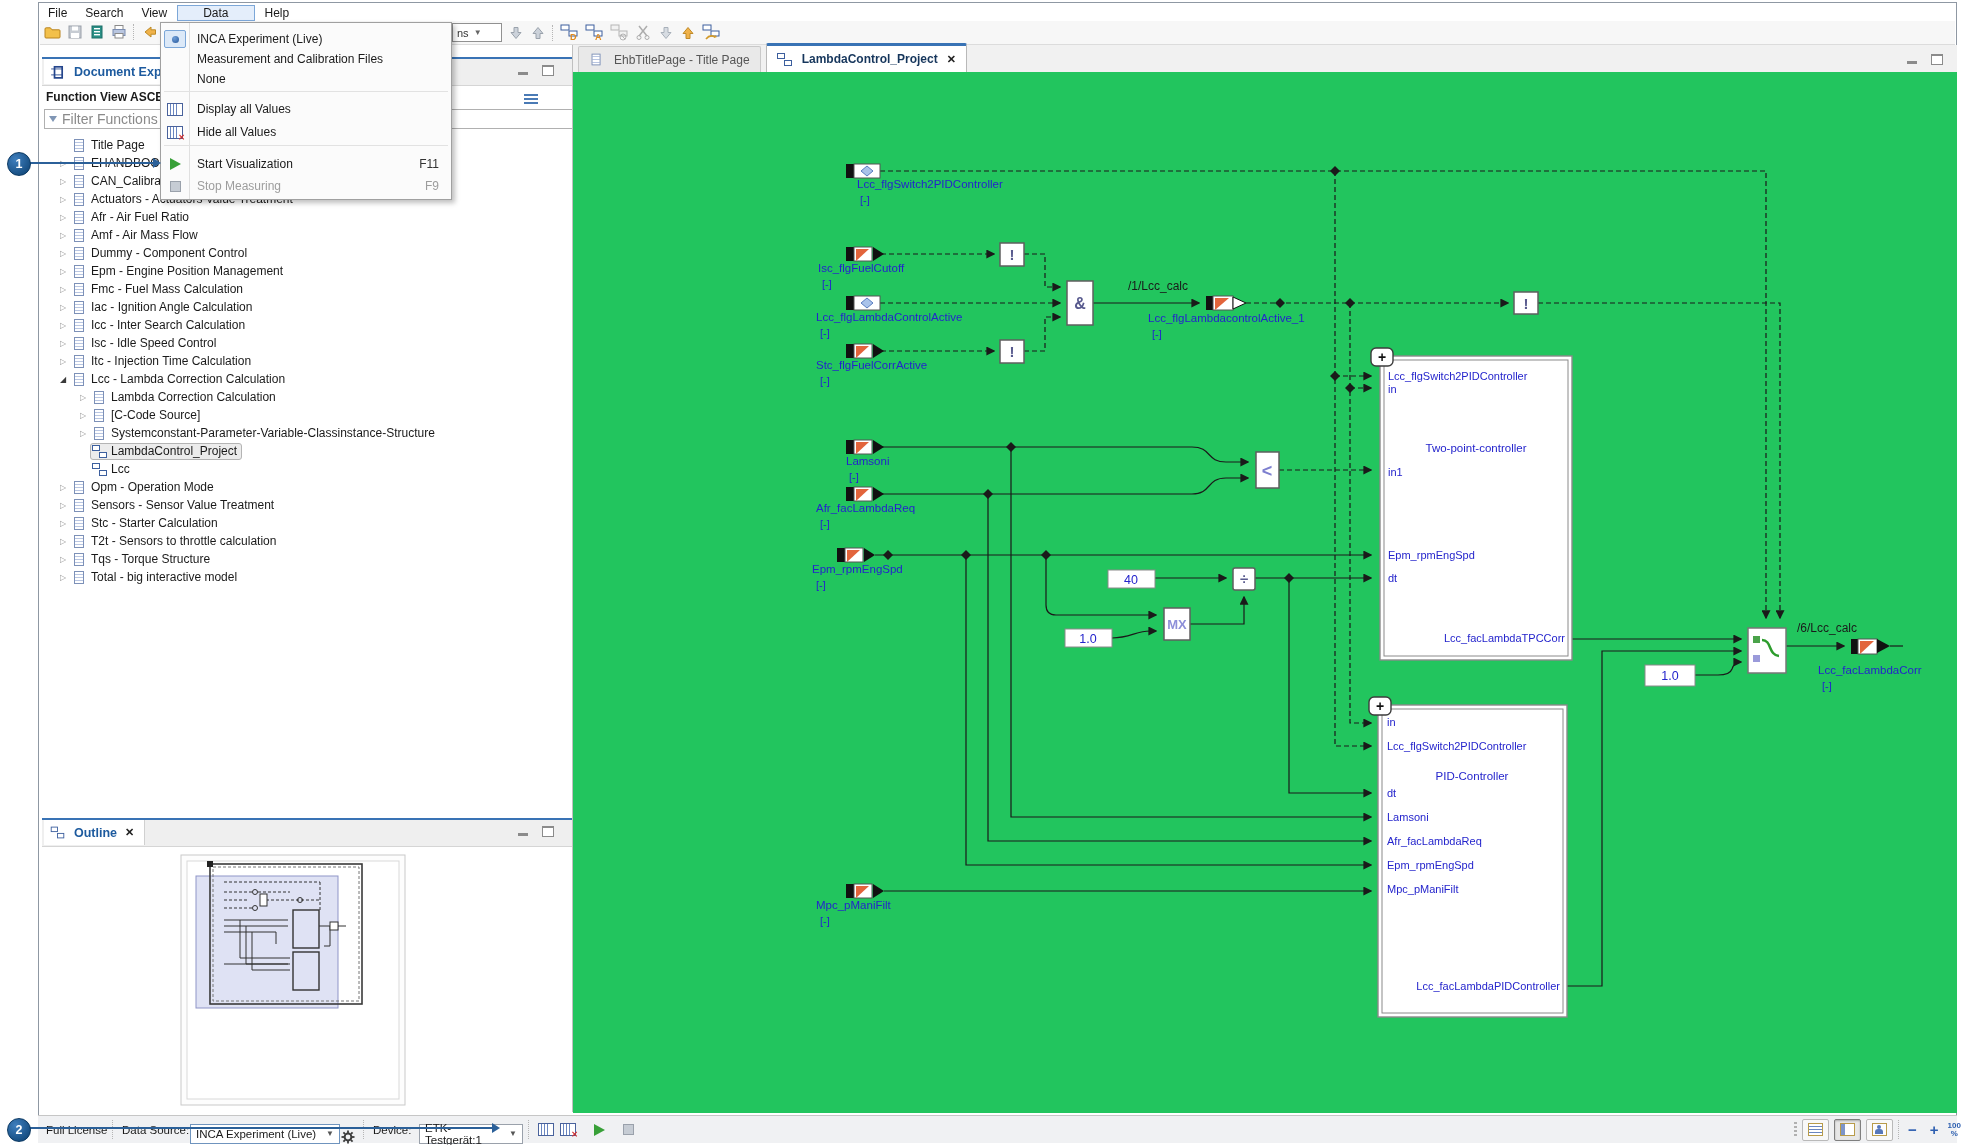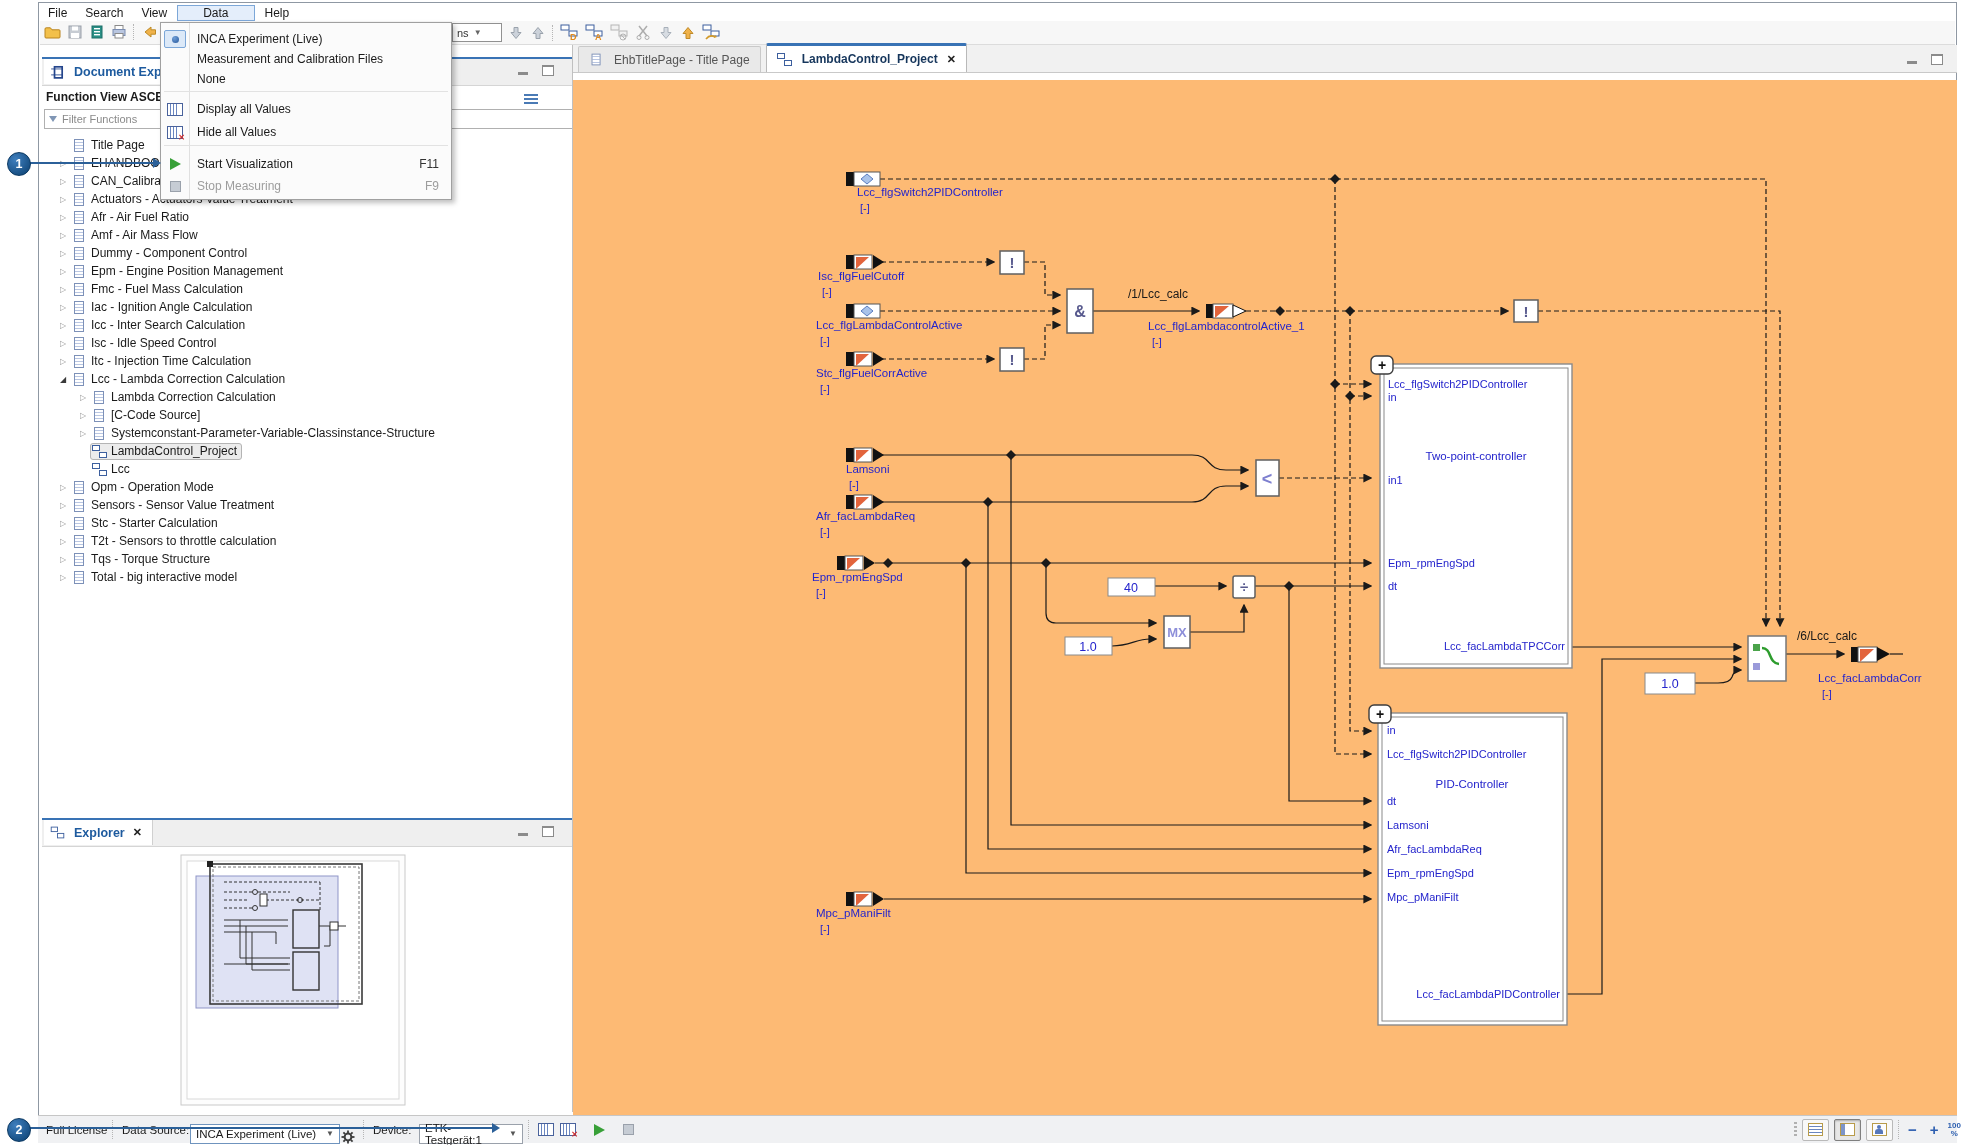--- a/index.html
+++ b/index.html
@@ -30,42 +30,42 @@
   .closex{font-size:11px;font-weight:bold;color:#222;margin-left:3px;}
   .explorer{position:absolute;left:42px;top:57px;width:530px;height:761px;background:#fff;}
   .outline{position:absolute;left:42px;top:818px;width:530px;height:294px;background:#fff;}
   .vdivider{position:absolute;left:572px;top:45px;width:1px;height:1067px;background:#c0c0c0;}
   .fnview{position:absolute;left:4px;top:33px;font-weight:bold;font-size:12px;}
   .listicon{position:absolute;right:34px;top:37px;width:14px;height:11px;
     background:repeating-linear-gradient(to bottom,#4a7ab5 0 2px,transparent 2px 4px);}
   .filterrow{position:absolute;left:2px;top:52px;width:524px;height:18px;border:1px solid #b0b0b0;background:#fff;
     display:flex;align-items:center;gap:5px;padding:0 4px;}
   .funnel{width:0;height:0;border-left:4px solid transparent;border-right:4px solid transparent;border-top:6px solid #8096b5;}
-  .filtertext{color:#8a8a8a;font-size:11px;}
+  .filtertext{color:#8a8a8a;font-size:14px;}
   
   .tree{position:absolute;left:2px;top:79px;right:2px;}
   .tree-row{height:18px;display:flex;align-items:center;font-size:12px;white-space:nowrap;}
   .expander{width:14px;flex:none;font-size:8px;color:#9a9a9a;text-align:center;}
   .expander.exp{color:#3a3a3a;}
   .tree-label-wrap{display:inline-flex;align-items:center;padding:0 4px 0 1px;border:1px solid transparent;border-radius:3px;}
   .tree-label-wrap.selected{background:#ececec;border-color:#b4b4b4;}
   .ticon{display:inline-block;width:15px;height:15px;position:relative;flex:none;margin-right:4px;}
   .ticon.doc::before{content:"";position:absolute;left:2px;top:1px;width:8px;height:11px;border:1px solid #7d91b8;
     background:linear-gradient(to bottom,#fff 0 2px,#b9c6e2 2px 3px,#fff 3px 5px,#b9c6e2 5px 6px,#fff 6px 8px,#b9c6e2 8px 9px,#fff 9px);}
   .ticon.diagram::before,.ticon.diagram-c::before{content:"";position:absolute;left:0;top:1px;width:6px;height:4px;border:1px solid #3c5f9e;background:#fff;}
   .ticon.diagram::after,.ticon.diagram-c::after{content:"";position:absolute;left:7px;top:8px;width:6px;height:4px;border:1px solid #3c5f9e;background:#fff;}
   .ticon.diagram-c{font:bold 9px/20px "Liberation Sans",sans-serif;color:#c81f3c;text-align:right;}
   .ticon.chip::before{content:"";position:absolute;left:3px;top:1px;width:7px;height:11px;border:2px solid #24458c;background:#fff;}
   .ticon.chip::after{content:"";position:absolute;left:0;top:4px;width:14px;height:6px;border-top:1px solid #24458c;border-bottom:1px solid #24458c;}
   
   .tabbar{position:absolute;left:573px;top:45px;width:1384px;height:27px;background:#f1f1f1;border-bottom:1px solid #c9c9c9;display:flex;align-items:flex-end;}
   .etab{height:25px;display:flex;align-items:center;gap:6px;padding:0 10px;font-size:12px;color:#555;
     background:#e9e9e9;border:1px solid #c9c9c9;border-bottom:none;margin-left:5px;border-radius:2px 2px 0 0;}
   .etab.active{height:26px;background:#fff;border-color:#b9b9b9;border-top:3px solid #3973b5;color:#16365c;font-weight:bold;}
-  .canvas{position:absolute;left:573px;top:80px;width:1384px;height:1041px;background:#fdba74;overflow:hidden;}
+  .canvas{position:absolute;left:573px;top:72px;width:1384px;height:1041px;background:#22c55e;overflow:hidden;}
   
   .popup{position:absolute;left:160px;top:22px;width:290px;height:176px;background:#fbfbfb;border:1px solid #a0a0a0;
     box-shadow:3px 3px 5px rgba(0,0,0,.25);z-index:50;font-size:12px;}
   .popup .gutter{position:absolute;left:28px;top:0;bottom:0;width:1px;background:#e0e0e0;}
   .menu-row{position:absolute;left:0;width:100%;height:20px;display:flex;align-items:center;}
   .menu-row .mi-icon{width:28px;flex:none;display:flex;justify-content:center;align-items:center;}
   .menu-row .mi-label{padding-left:8px;}
   .menu-row .mi-short{position:absolute;right:12px;color:#333;}
   .menu-row.disabled .mi-label,.menu-row.disabled .mi-short{color:#9d9d9d;}
   .menu-sep{position:absolute;left:3px;right:3px;height:1px;background:#e2e2e2;}
@@ -383,21 +383,21 @@
         </span>
       </div>
     </div>
 </div>
 
 <div class="outline">
   <div class="panel-top" style="left:0;top:0;width:530px"></div>
   <div class="panel-head" style="left:0;top:2px;width:530px">
     <div class="panel-tab">
       <span class="ticon diagram" style="transform:scale(.9)"></span>
-      <span class="panel-title">Explorer</span>
+      <span class="panel-title">Outline</span>
       <span class="closex">✕</span>
     </div>
     <div class="winbtns" style="right:18px;top:6px">
       <span class="btn-min"></span>
       <span class="btn-max"></span>
     </div>
   </div>
   <svg class="abs" style="left:138px;top:36px" width="228" height="254" viewBox="0 0 228 254">
     <rect x="1" y="1" width="224" height="250" fill="#fdfdfd" stroke="#c9c9c9"></rect>
     <rect x="7" y="7" width="212" height="238" fill="#fff" stroke="#d9d9d9"></rect>

